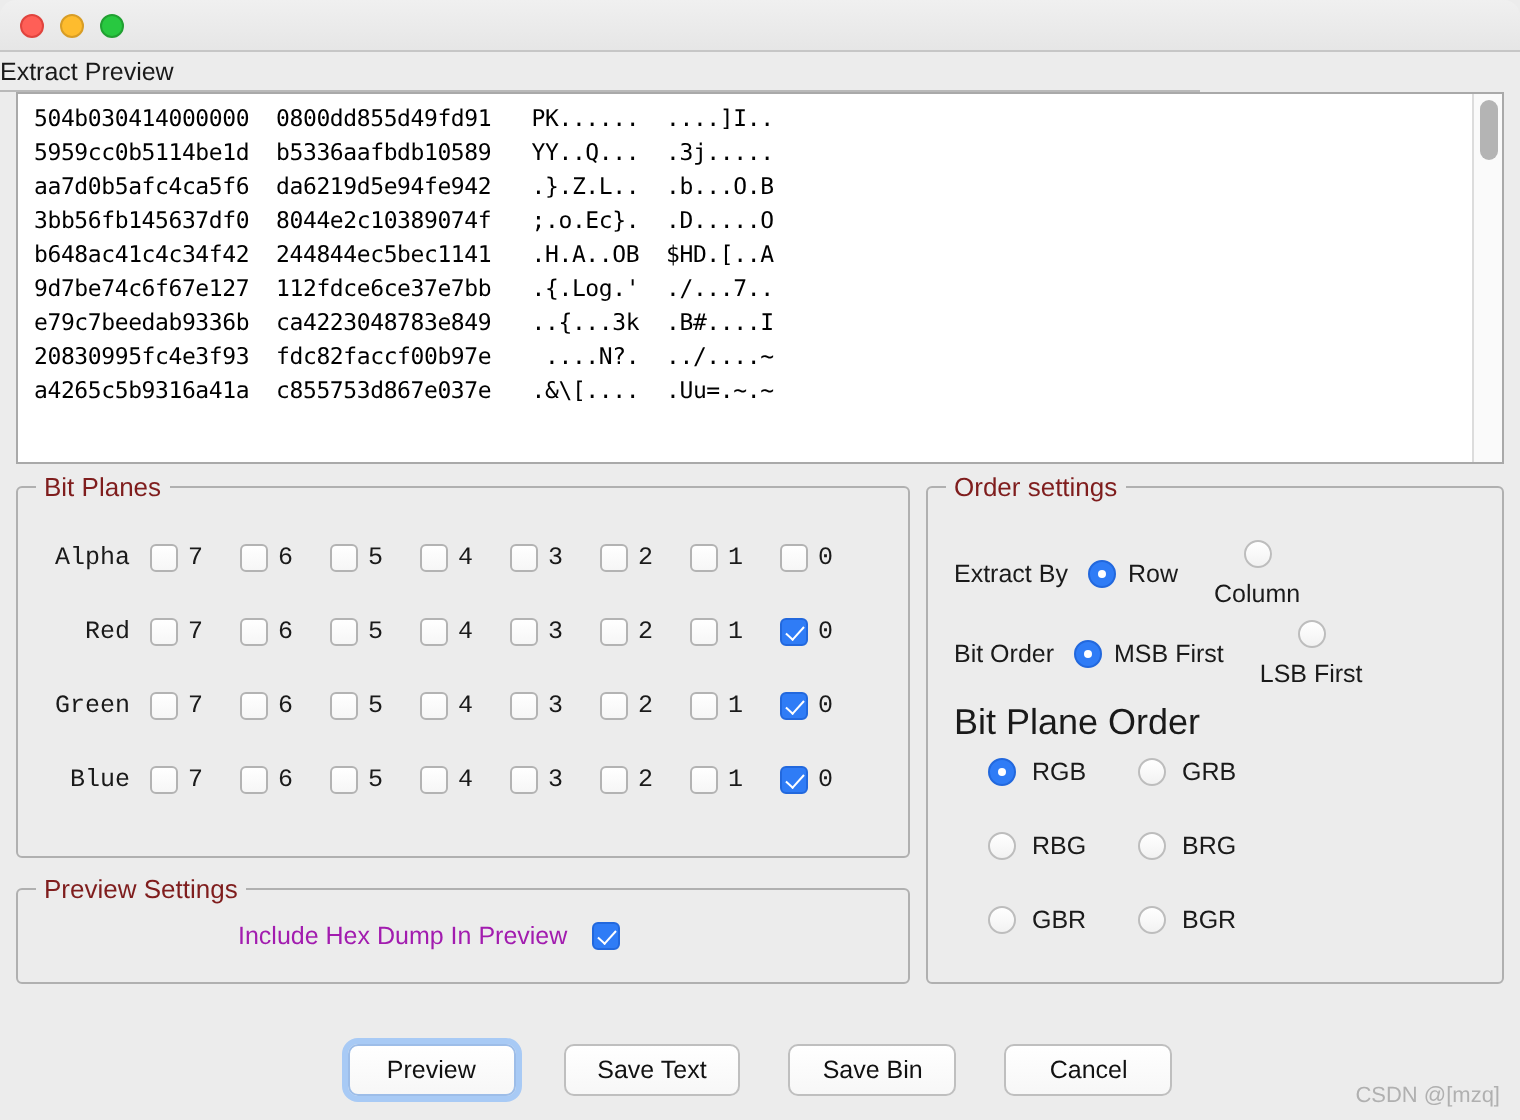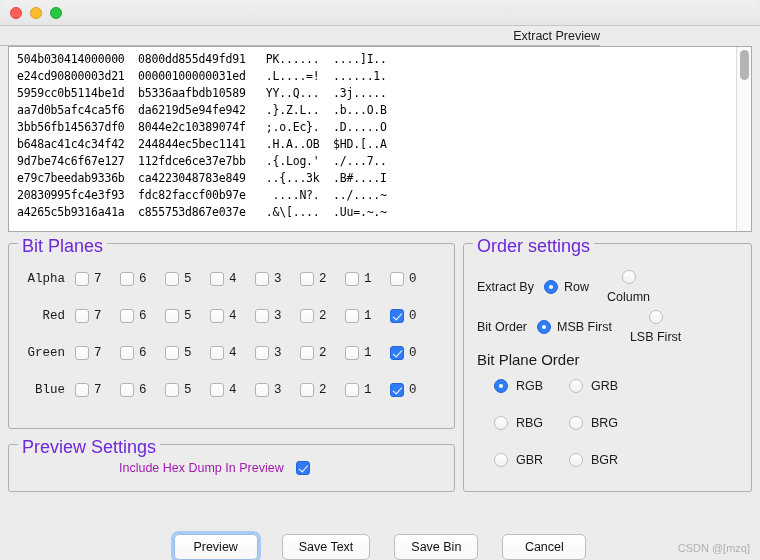--- a/index.html
+++ b/index.html
@@ -29,21 +29,21 @@
   .dot { width: 12px; height: 12px; border-radius: 50%; }
   .dot.close { background: #ff5f57; border: 0.5px solid #e0443e; }
   .dot.min   { background: #febc2e; border: 0.5px solid #d89d26; }
   .dot.max   { background: #28c840; border: 0.5px solid #21a032; }
 
   
   .preview-header {
     position: absolute; left: 0; top: 26px;
     width: 600px; height: 20px;
     background: #ececec;
-    display: flex; align-items: center; justify-content: flex-end;
+    display: flex; align-items: center; justify-content: flex-start;
     font-size: 12.5px; color: #1a1a1a;
     border-bottom: 1px solid #b9b9b9;
   }
 
   
   .hexwrap {
     position: absolute; left: 8px; top: 46px;
     width: 744px; height: 186px;
     background: #ffffff;
     border: 1px solid #a9a9a9;
@@ -81,22 +81,22 @@
     position: absolute;
     border: 1px solid #b0b0b0;
     border-radius: 3px;
     background: transparent;
   }
   .group > .legend {
     position: absolute;
     top: -8px; left: 9px;
     padding: 0 4px;
     background: #ececec;
-    font-size: 18px;
-    color: #6d28d9;
+    font-size: 13px;
+    color: #7f1d1d;
   }
 
   #bitplanes { left: 8px; top: 243px; width: 447px; height: 186px; }
   #ordersettings { left: 463px; top: 243px; width: 289px; height: 249px; }
   #previewsettings { left: 8px; top: 444px; width: 447px; height: 48px; }
 
   
   .bp-rows { position: absolute; left: 0; top: 16px; width: 100%; font-family: Liberation Mono, monospace; }
   .bp-row {
     display: flex; align-items: center;
@@ -161,21 +161,21 @@
   .os-row {
     position: absolute; display: flex; align-items: center;
     font-size: 12.5px; color: #1a1a1a;
   }
   .os-label { margin-right: 10px; }
   .os-opt { display: flex; align-items: center; gap: 6px; }
   .os-opt + .os-opt { margin-left: 18px; flex-direction: column; }
 
   #row-extractby { left: 13px; top: 26px; }
   #row-bitorder  { left: 13px; top: 66px; }
-  #bp-order-title { position: absolute; left: 13px; top: 107px; font-size: 15px; color: #1a1a1a; }
+  #bp-order-title { position: absolute; left: 13px; top: 107px; font-size: 18px; color: #1a1a1a; }
 
   .bpo-grid {
     position: absolute; left: 30px; top: 135px;
     display: grid;
     grid-template-columns: 75px 75px;
     grid-row-gap: 23px;
     font-size: 12.5px; color: #1a1a1a;
   }
   .bpo-item { display: flex; align-items: center; gap: 8px; }
 
@@ -183,21 +183,21 @@
   #ps-row {
     position: absolute; left: 110px; top: 16px;
     display: flex; align-items: center; gap: 12px;
     font-size: 12.5px; color: #a21caf;
   }
 
   
   .btnbar {
     position: absolute; left: 0; top: 522px;
     width: 760px;
-    display: flex; justify-content: center; gap: 24px; margin-top: 12px;
+    display: flex; justify-content: center; gap: 24px;
   }
   .btn {
     min-width: 84px; height: 26px;
     padding: 0 16px;
     border: 1px solid #bfbfbf;
     border-radius: 5px;
     background: linear-gradient(to bottom, #ffffff 0%, #f7f7f7 100%);
     font-size: 12.5px; color: #111;
     font-family: "Liberation Sans", sans-serif;
     display: flex; align-items: center; justify-content: center;
@@ -229,21 +229,20 @@
     </div>
   </div>
 
   <div class="preview-header">
     <span>Extract Preview</span>
   </div>
 
   <div class="hexwrap">
     <div class="hexinner" id="hex-lines">
         <div class="hexline">504b030414000000  0800dd855d49fd91   PK......  ....]I..</div>
-        <div class="hexline">e24cd90800003d21  00000100000031ed   .L....=!  ......1.</div>
         <div class="hexline">5959cc0b5114be1d  b5336aafbdb10589   YY..Q...  .3j.....</div>
         <div class="hexline">aa7d0b5afc4ca5f6  da6219d5e94fe942   .}.Z.L..  .b...O.B</div>
         <div class="hexline">3bb56fb145637df0  8044e2c10389074f   ;.o.Ec}.  .D.....O</div>
         <div class="hexline">b648ac41c4c34f42  244844ec5bec1141   .H.A..OB  $HD.[..A</div>
         <div class="hexline">9d7be74c6f67e127  112fdce6ce37e7bb   .{.Log.'  ./...7..</div>
         <div class="hexline">e79c7beedab9336b  ca4223048783e849   ..{...3k  .B#....I</div>
         <div class="hexline">20830995fc4e3f93  fdc82faccf00b97e    ....N?.  ../....~</div>
         <div class="hexline">a4265c5b9316a41a  c855753d867e037e   .&amp;\[....  .Uu=.~.~</div>
       </div>
     <div class="scrollbar">

